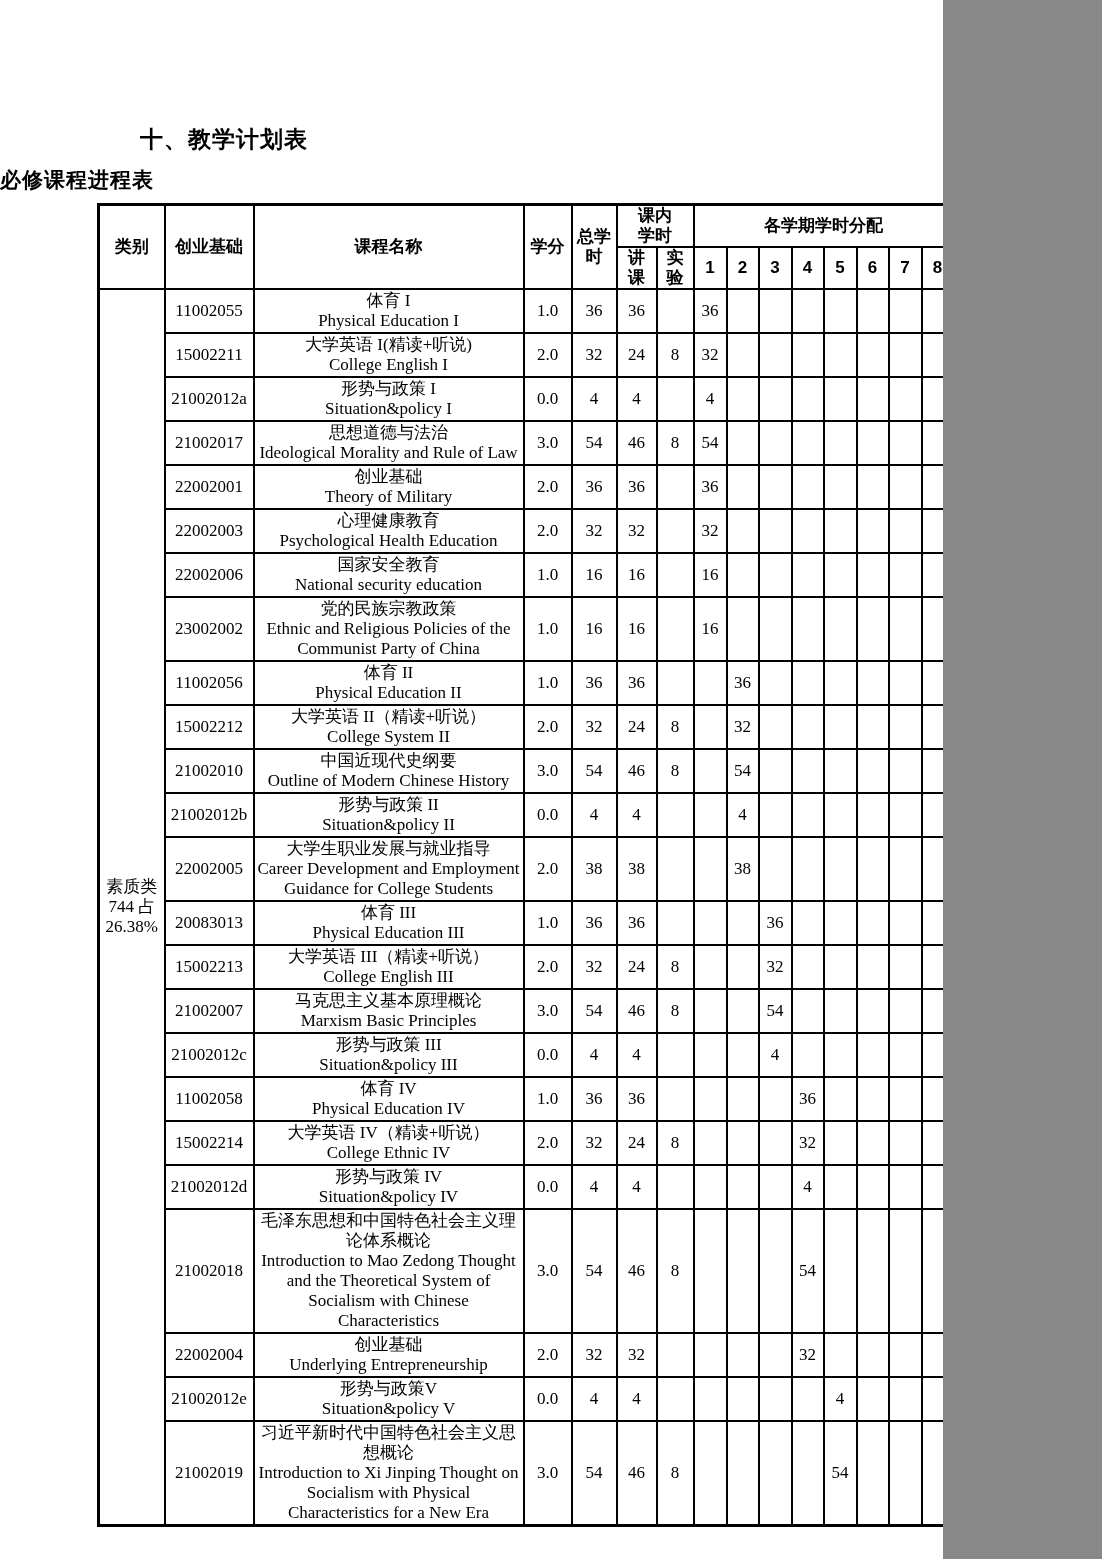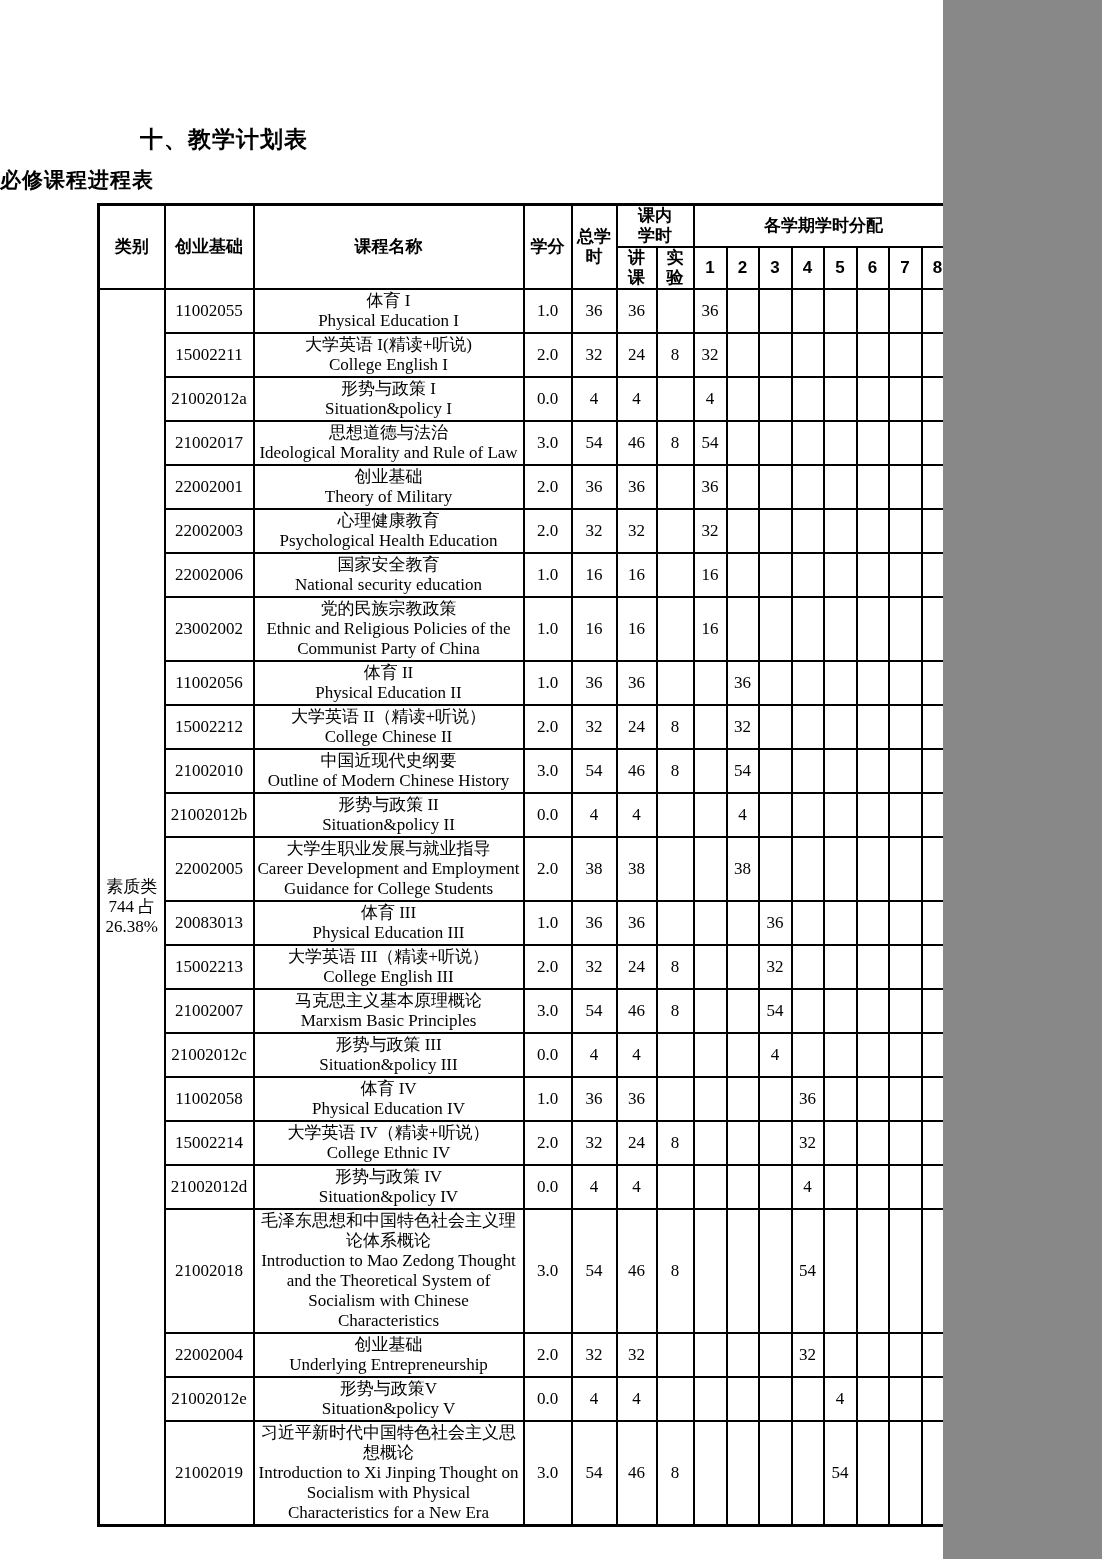--- a/index.html
+++ b/index.html
@@ -322,21 +322,21 @@
       <td></td>
       <td></td>
       <td></td>
       <td></td>
       <td></td>
     </tr>
         <tr>
       <td>15002212</td>
       <td class="name">
         <div>大学英语 II（精读+听说）</div>
-        <div>College Chinese II</div>
+        <div>College System II</div>
       </td>
       <td>2.0</td>
       <td>32</td>
       <td>24</td>
       <td>8</td>
       <td></td>
       <td>32</td>
       <td></td>
       <td></td>
       <td></td>

